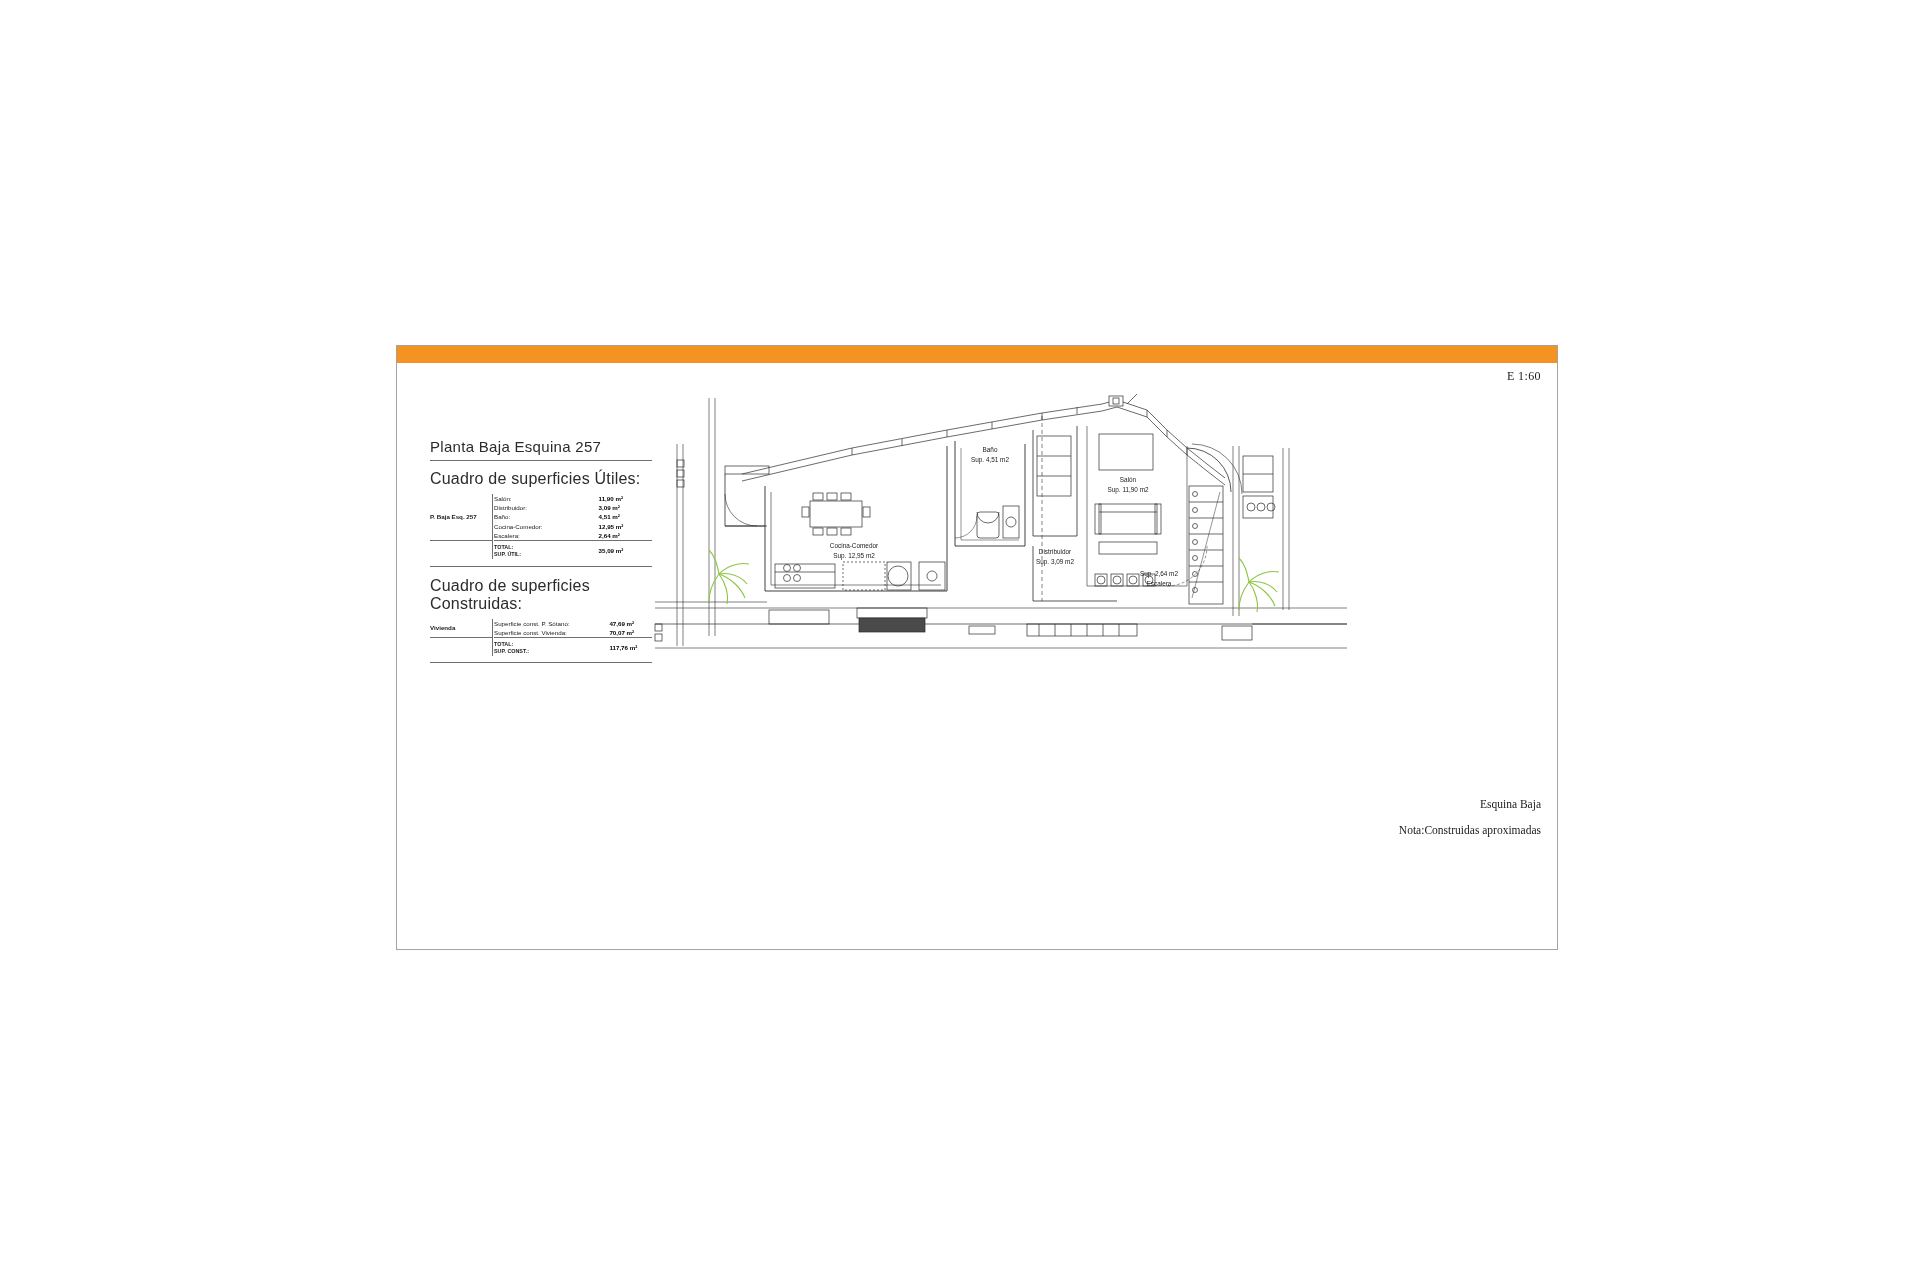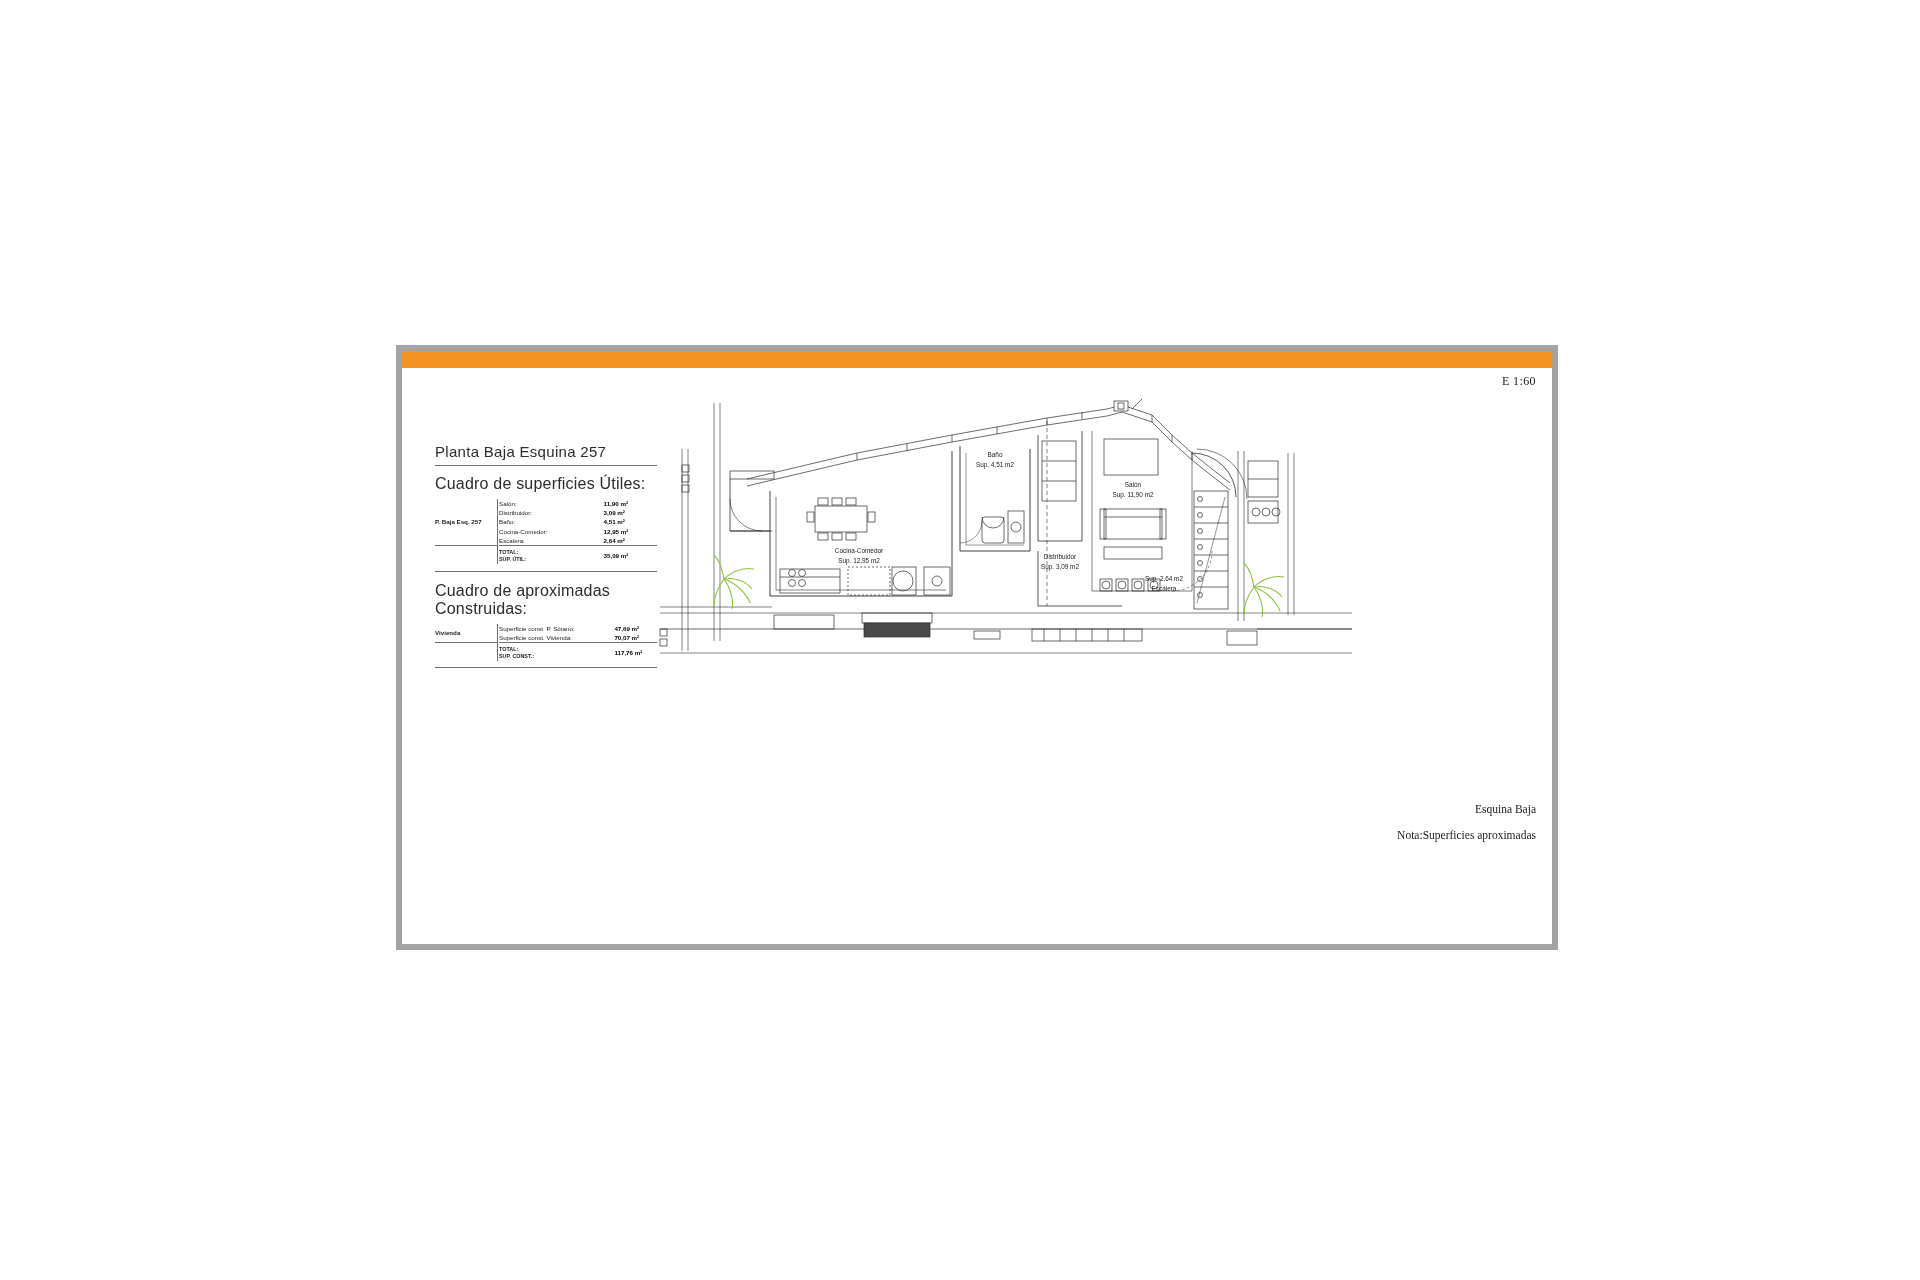--- a/index.html
+++ b/index.html
@@ -16,21 +16,21 @@
   }
 
   
   #sheet {
     position: absolute;
     left: 396px;
     top: 345px;
     width: 1162px;
     height: 605px;
     background: #ffffff;
-    border: 6px solid #a3a3a3;
+    border: 1px solid #a3a3a3;
     box-sizing: border-box;
   }
   #orange-bar {
     position: absolute;
     left: 0;
     top: 0;
     width: 100%;
     height: 17px;
     background: #f59322;
   }
@@ -201,21 +201,21 @@
           <div class="total-label">TOTAL:</div>
           <div class="total-label">SUP. ÚTIL:</div>
         </td>
         <td class="itemval">35,09 m²</td>
       </tr>
     </tbody>
       </table>
 
     <div class="subrule"></div>
 
-    <div class="section-heading">Cuadro de aproximadas Construidas:</div>
+    <div class="section-heading">Cuadro de superficies Construidas:</div>
 
     <table class="surf">
       <tbody>
           <tr>
         <td class="rowlabel" rowspan="2">Vivienda</td>
         <td class="divider" rowspan="3"></td>
         <td class="itemname">Superficie const. P. Sótano:</td>
         <td class="itemval">47,69 m²</td>
       </tr>
       <tr>
@@ -411,15 +411,15 @@
         <text class="rlabel" x="481" y="96" text-anchor="middle">Salón</text>
         <text class="rlabel" x="481" y="106" text-anchor="middle">Sup. 11,90 m2</text>
 
         <text class="rlabel" x="512" y="190" text-anchor="middle">Sup. 2,64 m2</text>
         <text class="rlabel" x="512" y="200" text-anchor="middle">Escalera</text>
       </g>
     </svg>
   </div>
 
   <div id="plan-caption">Esquina Baja</div>
-  <div id="note">Nota:Superficies aproximadas</div>
+  <div id="note">Nota:Construidas aproximadas</div>
 
 </div>
 
 </body></html>

